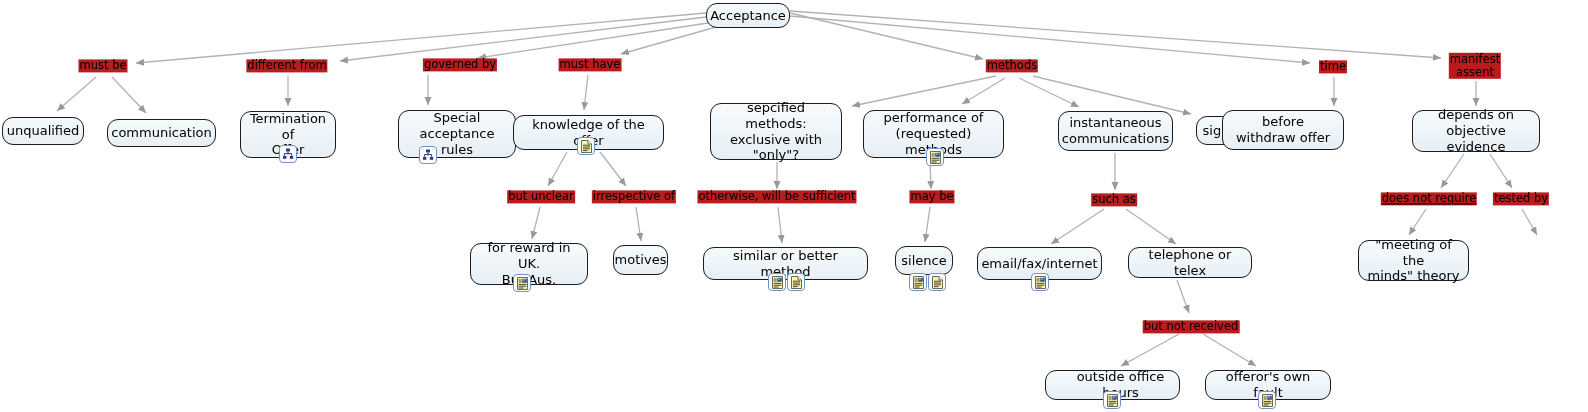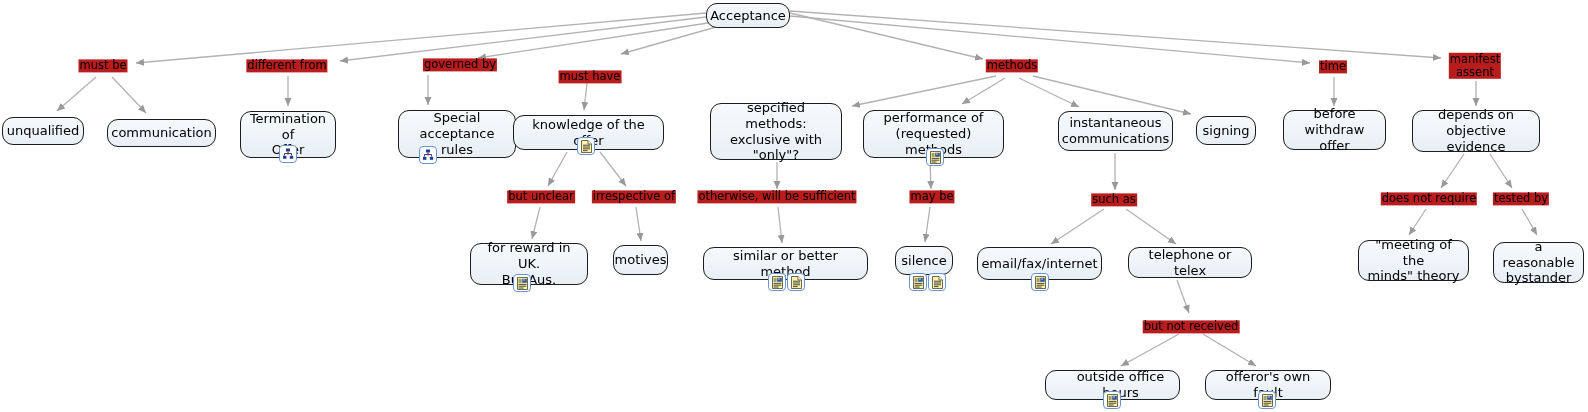--- a/index.html
+++ b/index.html
@@ -97,53 +97,51 @@
 acceptance rules</div>
   <div class="concept" style="left:513px;top:115px;width:151px;height:35px;">knowledge of the offer</div>
   <div class="concept" style="left:710px;top:103px;width:132px;height:57px;">sepcified methods:
 exclusive with
 "only"?</div>
   <div class="concept" style="left:863px;top:110px;width:141px;height:48px;">performance of
 (requested) methods</div>
   <div class="concept" style="left:1058px;top:111px;width:115px;height:40px;">instantaneous
 communications</div>
   <div class="concept" style="left:1196px;top:116px;width:60px;height:29px;">signing</div>
-  <div class="concept" style="left:1283px;top:110px;width:103px;height:40px;">before
+  <div class="concept" style="left:1222px;top:110px;width:122px;height:40px;">before
 withdraw offer</div>
   <div class="concept" style="left:1412px;top:110px;width:128px;height:42px;">depends on
 objective evidence</div>
   <div class="concept" style="left:470px;top:243px;width:118px;height:42px;">for reward in UK.
 But Aus.</div>
   <div class="concept" style="left:613px;top:245px;width:55px;height:30px;">motives</div>
   <div class="concept" style="left:703px;top:247px;width:165px;height:33px;">similar or better method</div>
   <div class="concept" style="left:895px;top:246px;width:58px;height:29px;">silence</div>
   <div class="concept" style="left:977px;top:247px;width:125px;height:33px;">email/fax/internet</div>
   <div class="concept" style="left:1128px;top:247px;width:124px;height:31px;">telephone or telex</div>
   <div class="concept" style="left:1045px;top:370px;width:135px;height:30px;padding-left:20px;">outside office hours</div>
   <div class="concept" style="left:1205px;top:370px;width:126px;height:30px;">offeror's own fault</div>
   <div class="concept" style="left:1358px;top:240px;width:111px;height:41px;">"meeting of the
 minds" theory</div>
-  <div class="concept" style="left:1493px;top:242px;width:91px;height:41px;">a reasonable
-bystander</div>
 
   <div class="link-label" style="left:103px;top:66px;">must be</div>
   <div class="link-label" style="left:287px;top:66px;">different from</div>
   <div class="link-label" style="left:428px;top:65px;margin-left:32px;">governed by</div>
-  <div class="link-label" style="left:590px;top:65px;margin-top:12px;">must have</div>
+  <div class="link-label" style="left:590px;top:65px;">must have</div>
   <div class="link-label" style="left:1012px;top:66px;">methods</div>
   <div class="link-label" style="left:1333px;top:67px;">time</div>
   <div class="link-label" style="left:1475px;top:66px;">manifest
 assent</div>
   <div class="link-label" style="left:541px;top:197px;">but unclear</div>
   <div class="link-label" style="left:634px;top:197px;">irrespective of</div>
   <div class="link-label" style="left:777px;top:197px;">otherwise, will be sufficient</div>
   <div class="link-label" style="left:932px;top:197px;">may be</div>
   <div class="link-label" style="left:1114px;top:200px;">such as</div>
   <div class="link-label" style="left:1191px;top:327px;">but not received</div>
-  <div class="link-label" style="left:1429px;top:199px;">does not require</div>
+  <div class="link-label" style="left:1429px;top:199px;text-decoration:underline;">does not require</div>
   <div class="link-label" style="left:1521px;top:199px;">tested by</div>
 
   <span class="res-icon" style="left:279px;top:145px;">
     <svg width="12" height="12" viewBox="0 0 12 12">
         <rect x="4" y="0.5" width="4" height="3" fill="#23408f"></rect>
         <path d="M6 3.5 v2 M6 5.5 H2.5 v2 M6 5.5 H9.5 v2" stroke="#23408f" stroke-width="1" fill="none"></path>
         <rect x="5" y="4.8" width="2" height="1.6" fill="#b22222"></rect>
         <rect x="1" y="7.8" width="3.4" height="3" fill="#23408f"></rect>
         <rect x="7.8" y="7.8" width="3.4" height="3" fill="#23408f"></rect>
       </svg>

